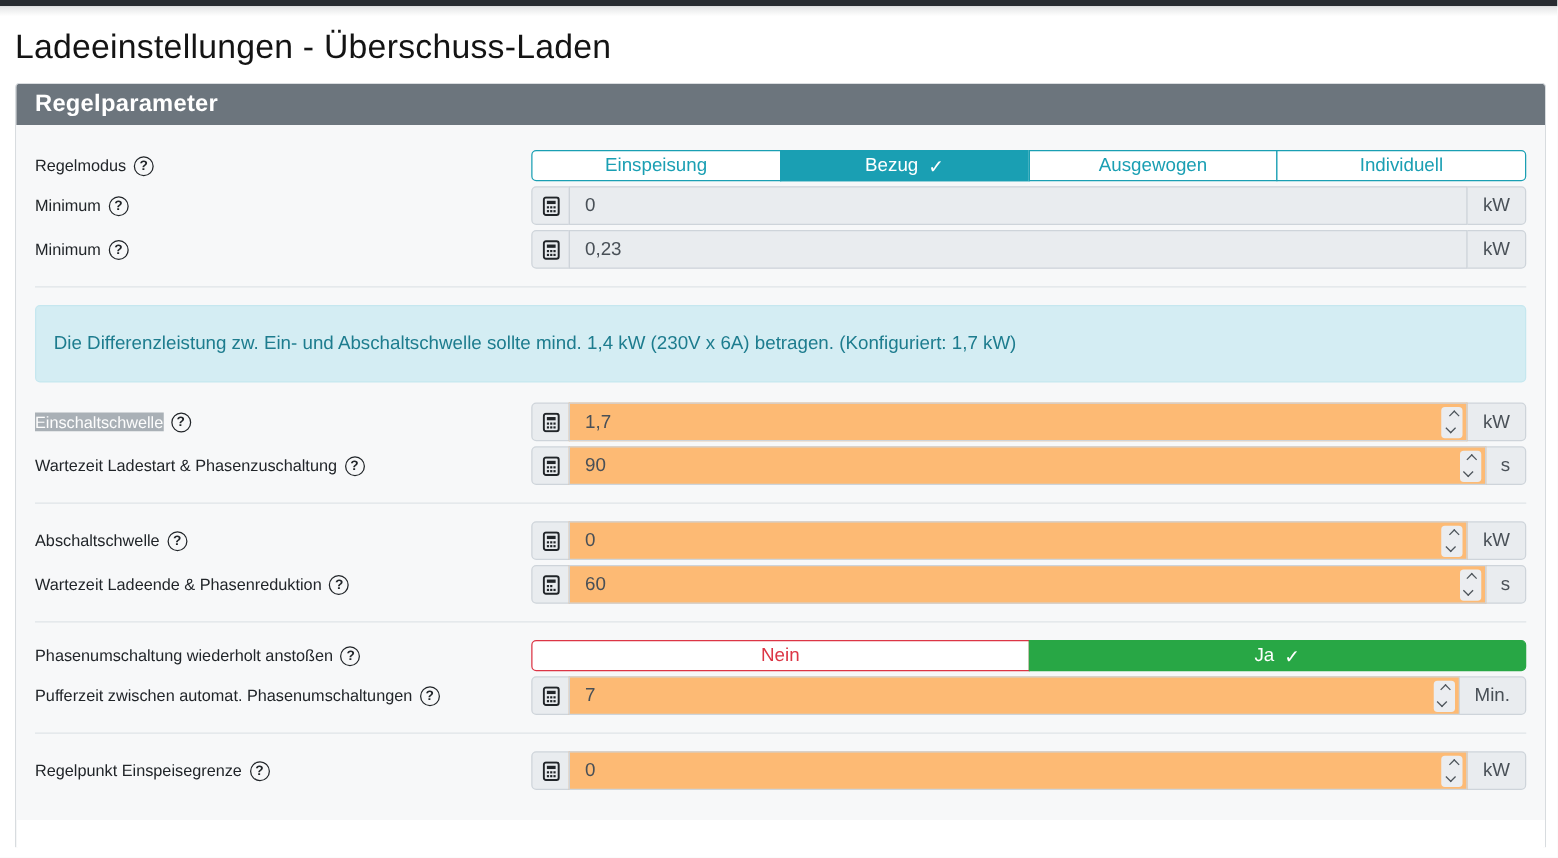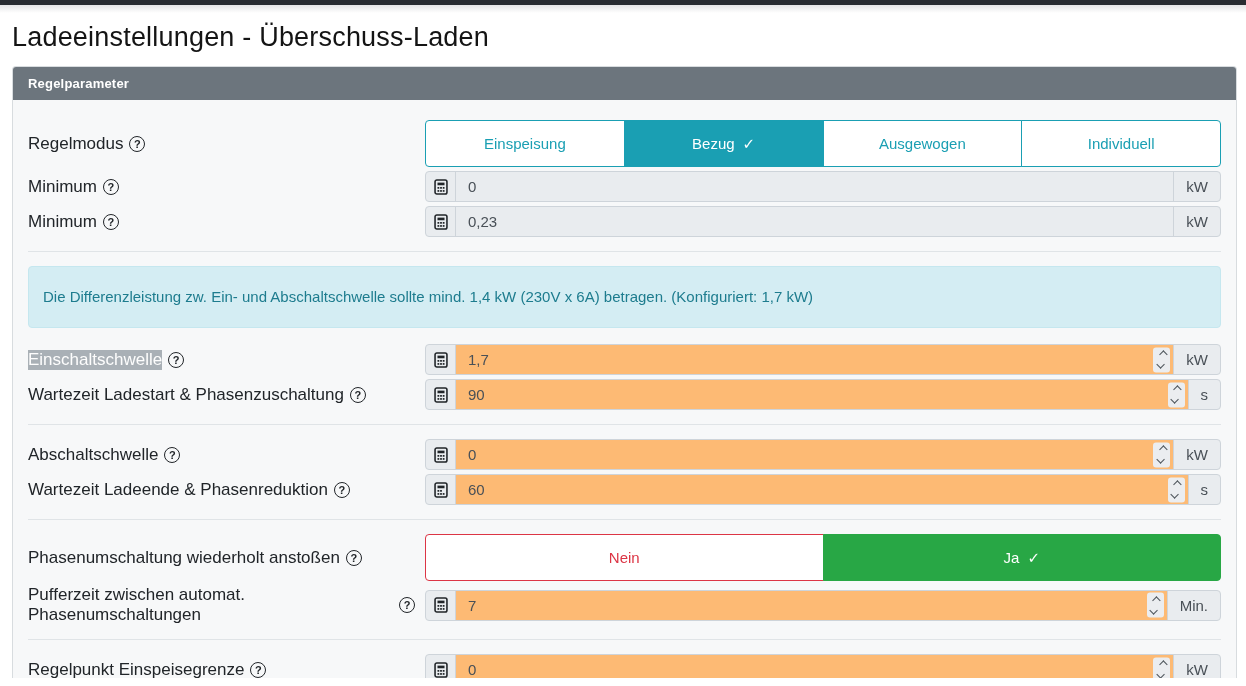--- a/index.html
+++ b/index.html
@@ -26,44 +26,44 @@
   .topbar-shadow{height:8px;background:linear-gradient(#e4e5e6,#ffffff);}
   .page-title{
     font-size:27px;font-weight:400;color:#141414;
     margin:9px 12px 13px 12px;line-height:1.15;letter-spacing:.2px;
   }
   .card{
     margin:0 9px 0 12px;width:1225px;border:1px solid #d8dcdf;border-bottom:none;
     border-radius:4px 4px 0 0;overflow:hidden;height:612px;
   }
   .card-header{
-    background:var(--header-gray);color:#fff;font-size:13px;font-weight:700;
+    background:var(--header-gray);color:#fff;font-size:19px;font-weight:700;
     height:33px;display:flex;align-items:center;padding:0 15px;letter-spacing:.2px;
   }
   .card-body{background:var(--body-bg);padding:20px 15px 20px 15px;}
   .form-row{display:flex;align-items:center;margin-bottom:4px;}
-  .form-row .label-col{flex:1;padding-right:10px;font-size:17px;display:flex;align-items:center;}
+  .form-row .label-col{flex:1;padding-right:10px;font-size:13px;display:flex;align-items:center;}
   .form-row .ctrl-col{width:796px;display:flex;}
   .label-text{color:var(--text);}
   .label-text.selected{background:#a9b0b6;color:#fdfdfd;}
   .help{
     display:inline-flex;flex:none;width:16px;height:16px;border:1px solid #212529;border-radius:50%;
     align-items:center;justify-content:center;font-size:11px;font-weight:700;color:#212529;
     margin-left:6px;cursor:pointer;background:transparent;
   }
   .help::before{content:"?";}
   hr.divider{border:none;border-top:1px solid var(--hr);margin:14px 0;}
   .alert-info{
     background:var(--alert-bg);border:1px solid #c5e7ef;border-radius:4px;color:var(--alert-text);
     font-size:15px;padding:20px 14px;line-height:20px;margin:0 0 16px 0;
   }
   
   .btn-group{display:flex;width:100%;}
   .btn{
-    flex:1;height:47px;border:1px solid var(--teal);background:#fff;color:var(--teal);
+    flex:1;height:25px;border:1px solid var(--teal);background:#fff;color:var(--teal);
     font-size:15px;font-family:inherit;cursor:pointer;margin-left:-1px;
     display:flex;align-items:center;justify-content:center;padding:0;
   }
   .btn:first-child{margin-left:0;border-radius:4px 0 0 4px;}
   .btn:last-child{border-radius:0 4px 4px 0;}
   .btn.sel{background:var(--teal);border-color:var(--teal);color:#fff;}
   .btn.btn-no{color:var(--red);border-color:var(--red);}
   .btn.btn-yes{background:var(--green);border-color:var(--green);color:#fff;}
   .check-icon::before{content:"\2713";font-weight:700;margin-left:8px;font-size:15px;}
   

